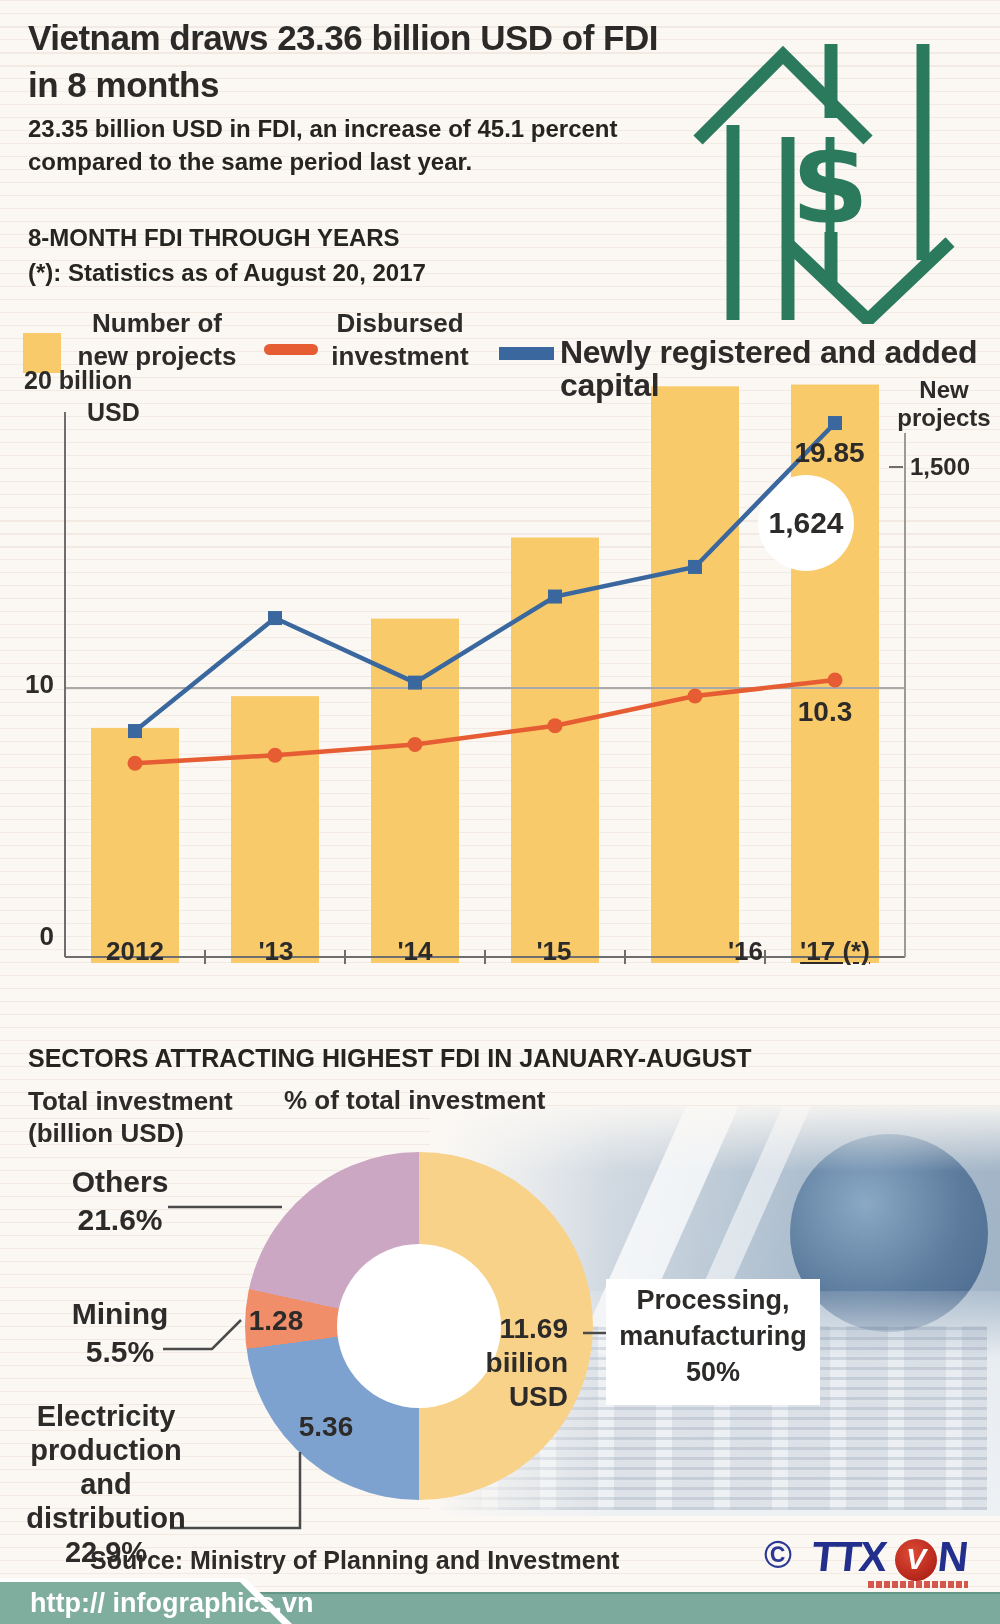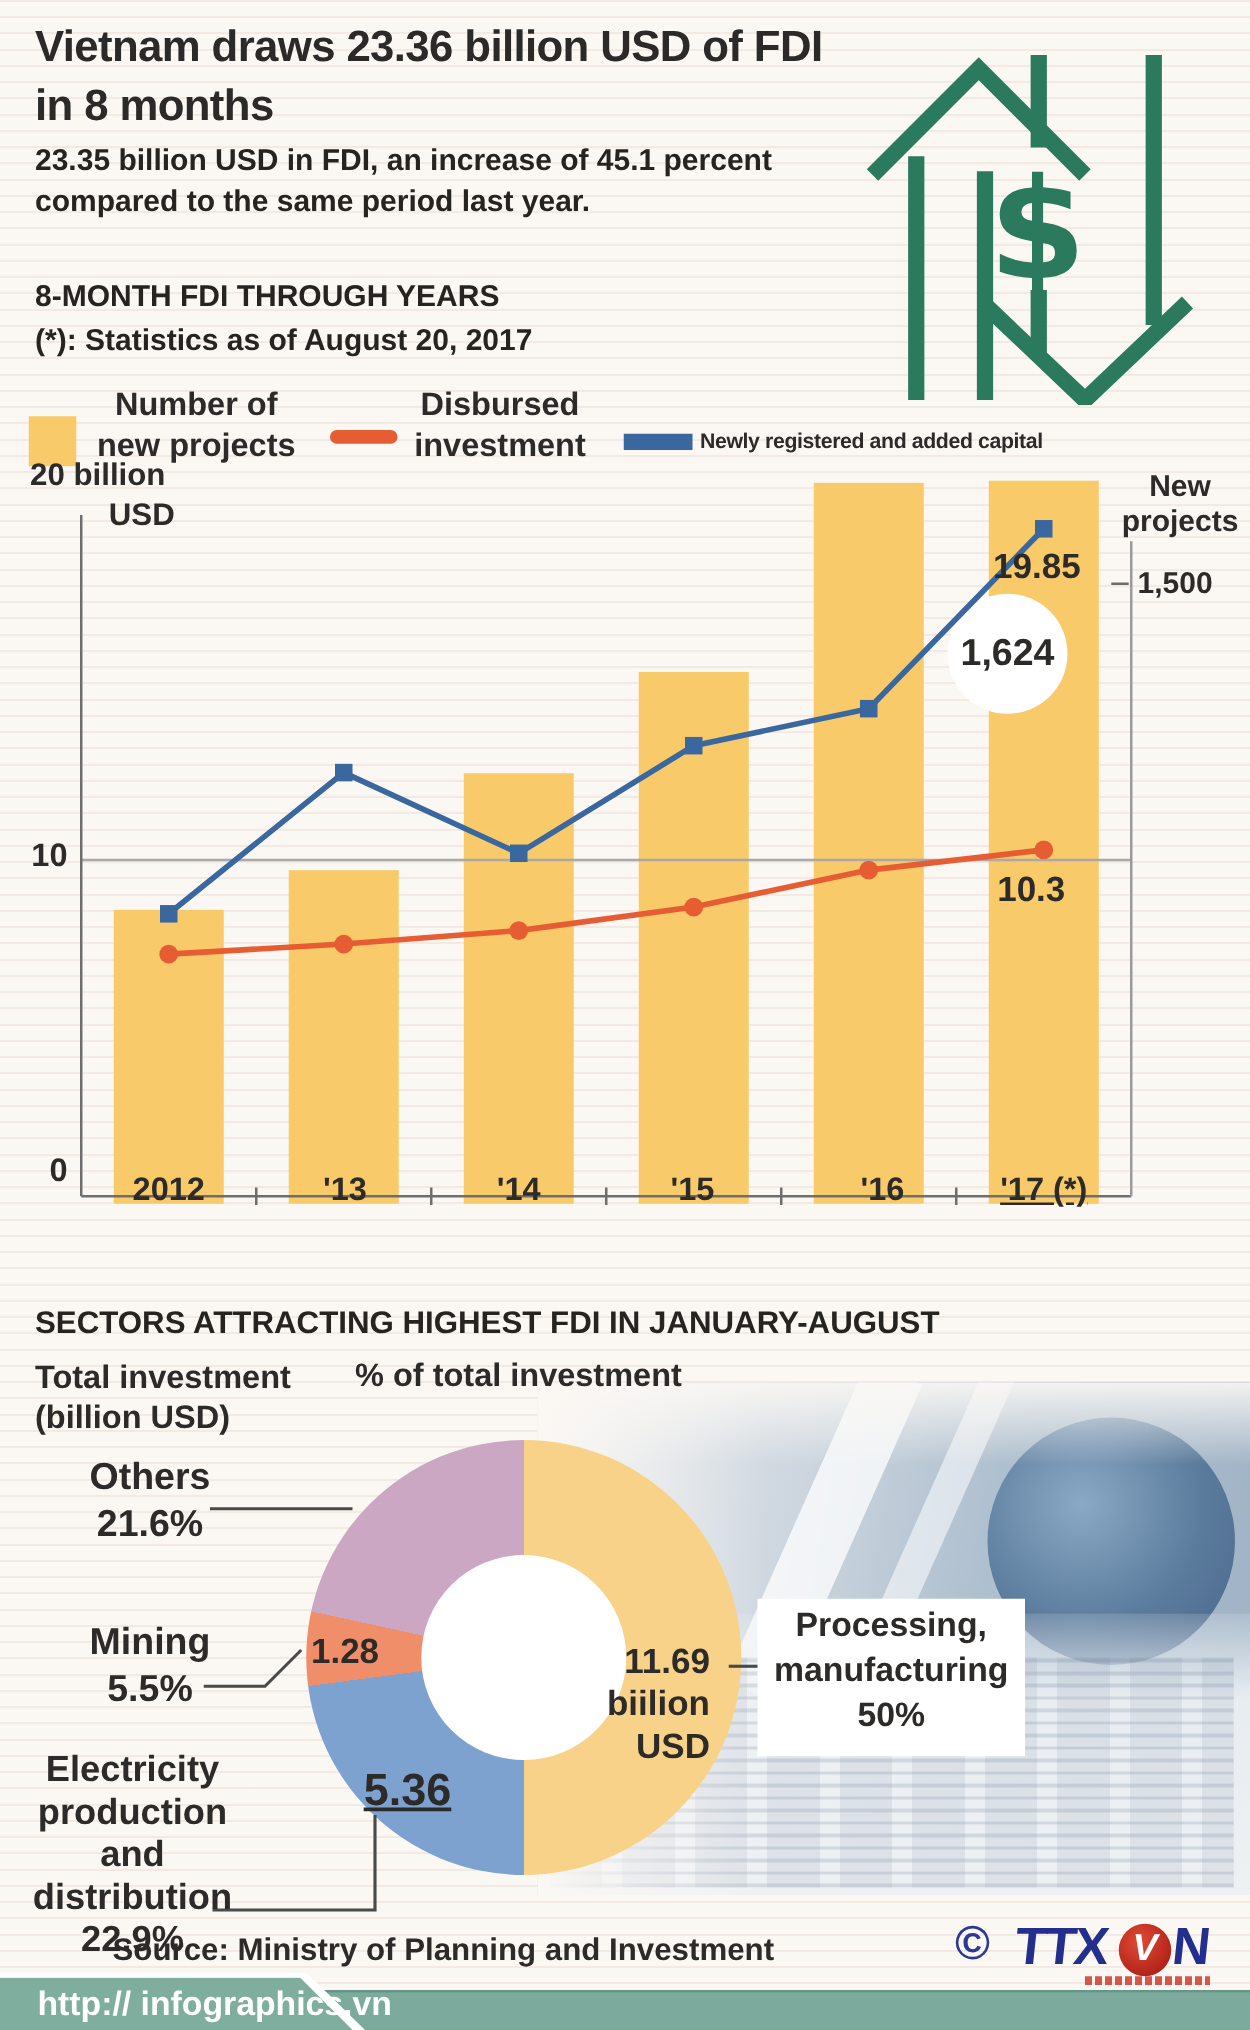--- a/index.html
+++ b/index.html
@@ -92,37 +92,37 @@
   <div class="abs legend-label ctr" style="left:64px;top:307px;width:186px;">
     <div>Number of</div>
     <div>new projects</div>
   </div>
   <div class="swatch" style="left:264px;top:344px;width:54px;height:11px;border-radius:6px;background:#e65c33;"></div>
   <div class="abs legend-label ctr" style="left:324px;top:307px;width:152px;">
     <div>Disbursed</div>
     <div>investment</div>
   </div>
   <div class="swatch" style="left:499px;top:347px;width:55px;height:13px;background:#39679e;"></div>
-  <div class="abs legend-label" style="left:560px;top:336px;font-size:17px;letter-spacing:-.3px;">Newly registered and added capital</div>
+  <div class="abs legend-label" style="left:560px;top:336px;font-size:32px;letter-spacing:-.3px;">Newly registered and added capital</div>
 
   <div class="abs axis-label" style="left:24px;top:366px;">20 billion</div>
   <div class="abs axis-label" style="left:87px;top:398px;">USD</div>
   <div class="abs axis-label rt" style="left:14px;top:669px;width:40px;font-size:26px;">10</div>
   <div class="abs axis-label rt" style="left:20px;top:921px;width:34px;font-size:26px;">0</div>
   <div class="abs axis-label ctr" style="left:888px;top:376px;width:112px;font-size:24px;line-height:28px;">
     <div>New</div>
     <div>projects</div>
   </div>
   <div class="abs axis-label" style="left:910px;top:453px;font-size:24px;">1,500</div>
 
   <div class="abs xlab" style="left:65px;">2012</div>
   <div class="abs xlab" style="left:206px;">'13</div>
   <div class="abs xlab" style="left:345px;">'14</div>
   <div class="abs xlab" style="left:484px;">'15</div>
-  <div class="abs xlab" style="left:636px;">'16</div>
+  <div class="abs xlab" style="left:623px;text-align:right;">'16</div>
   <div class="abs xlab" style="left:765px;text-decoration:underline;">'17 (*)</div>
 
   <div class="abs anno ctr" style="left:762px;top:437px;width:135px;font-size:28px;">19.85</div>
   <div class="abs anno ctr" style="left:741px;top:506px;width:130px;font-size:30px;">1,624</div>
   <div class="abs anno ctr" style="left:760px;top:696px;width:130px;font-size:28px;">10.3</div>
 
   <div class="abs sec-head" style="top:1044px;font-size:25px;">SECTORS ATTRACTING HIGHEST FDI IN JANUARY-AUGUST</div>
   <div class="abs" style="left:284px;top:1085px;font-size:26px;font-weight:700;">% of total investment</div>
   <div class="abs" style="left:28px;top:1085px;font-size:26px;line-height:32px;font-weight:700;">
     <div>Total investment</div>
@@ -151,21 +151,21 @@
     <div>5.5%</div>
   </div>
   <div class="abs callout" style="left:10px;top:1399px;width:192px;font-size:29px;line-height:34px;">
     <div>Electricity</div>
     <div>production</div>
     <div>and distribution</div>
     <div>22.9%</div>
   </div>
 
   <div class="abs anno ctr" style="left:238px;top:1305px;width:76px;font-size:28px;">1.28</div>
-  <div class="abs anno ctr" style="left:288px;top:1411px;width:76px;font-size:36px;text-decoration:underline;">5.36</div>
+  <div class="abs anno ctr" style="left:288px;top:1411px;width:76px;font-size:28px;">5.36</div>
   <div class="abs anno rt" style="left:448px;top:1312px;width:120px;font-size:28px;line-height:34px;">
     <div>11.69</div>
     <div>biilion</div>
     <div>USD</div>
   </div>
 
   <div class="abs" id="proc-box">
     <div>Processing,</div>
     <div>manufacturing</div>
     <div>50%</div>

